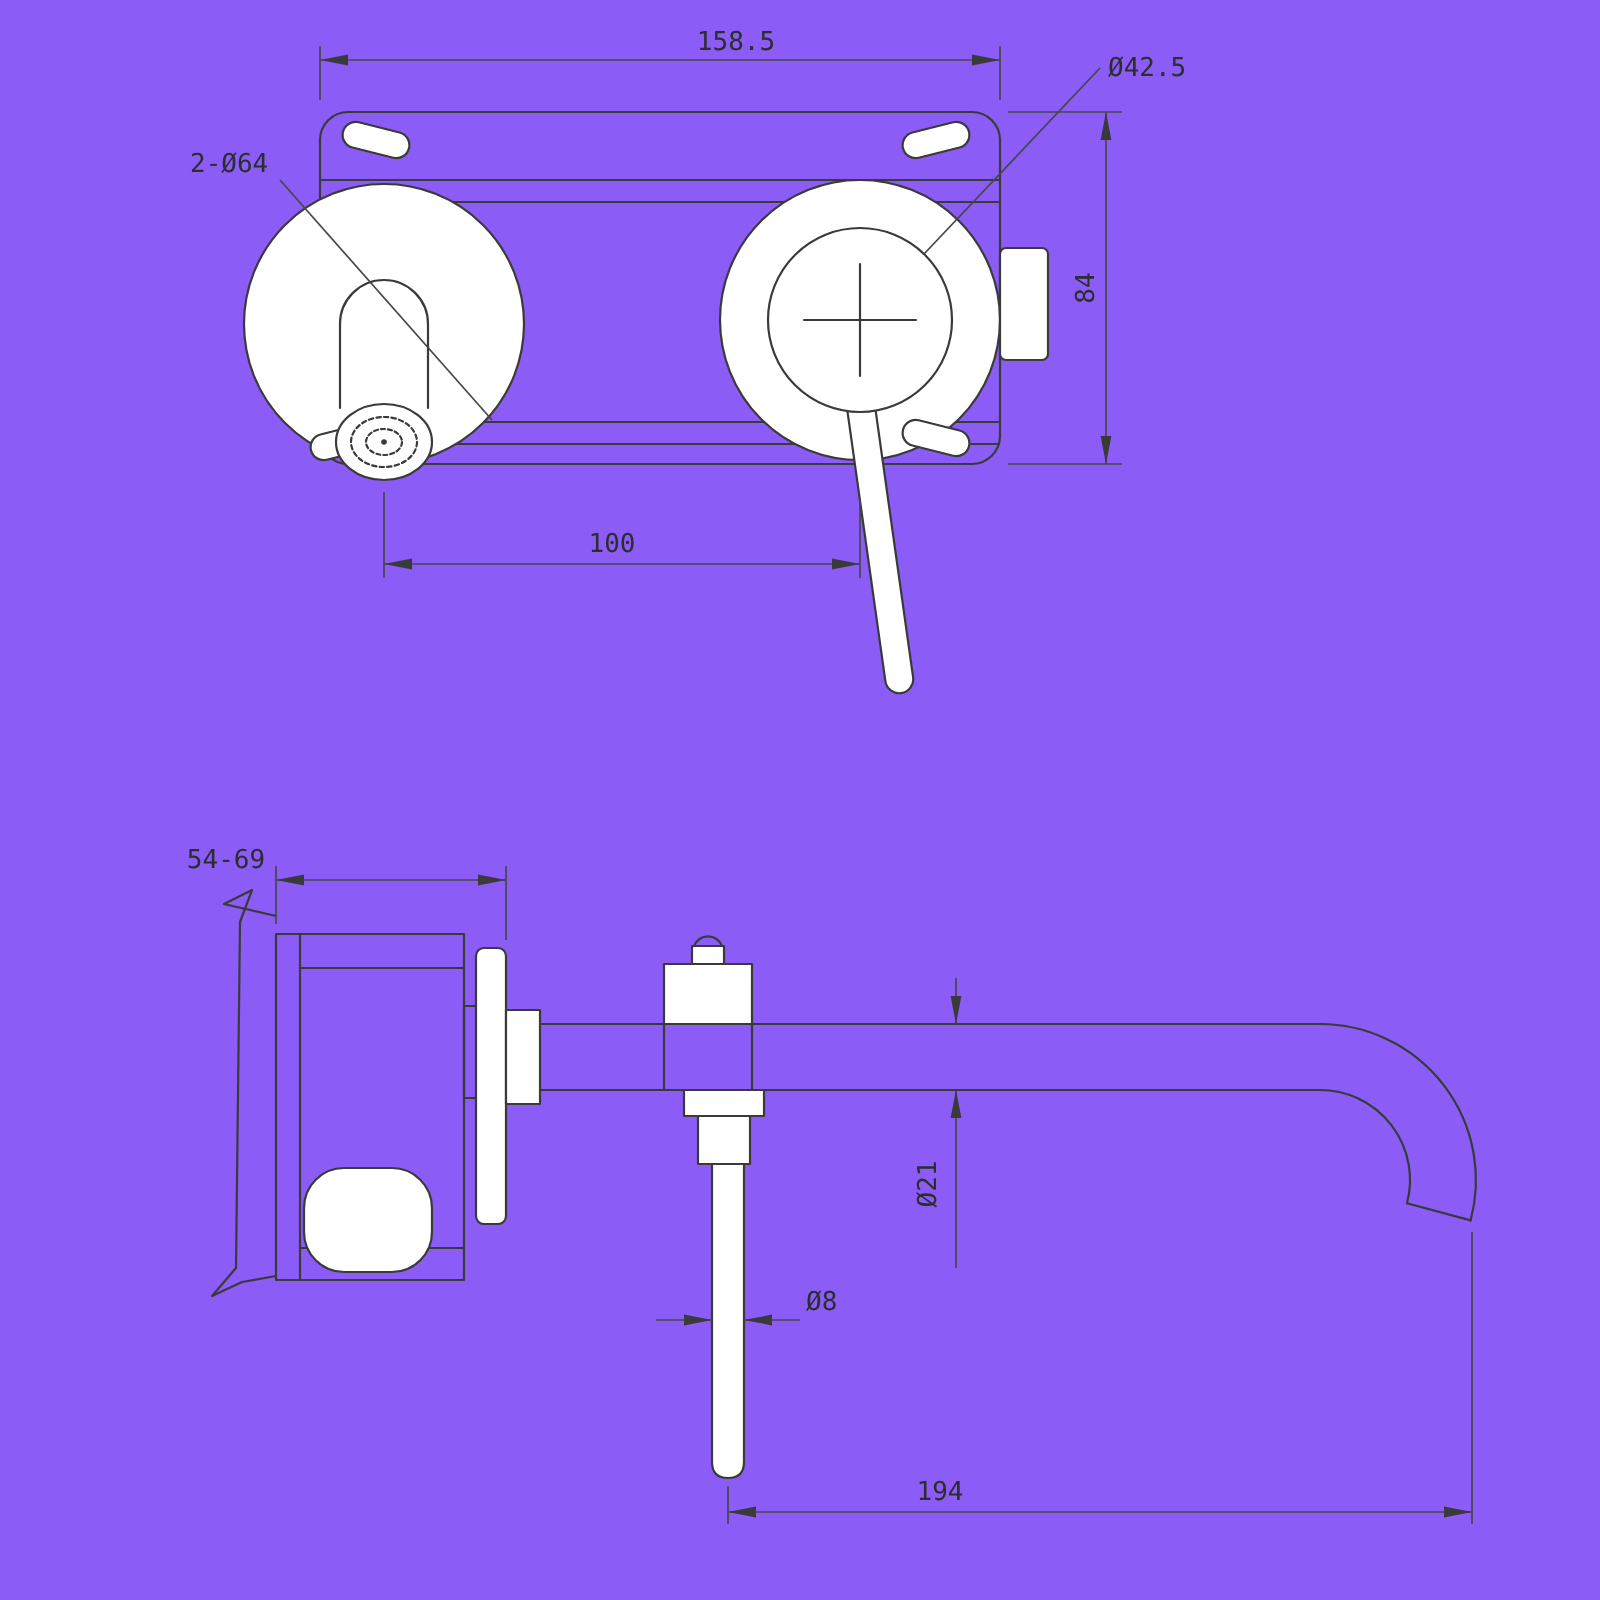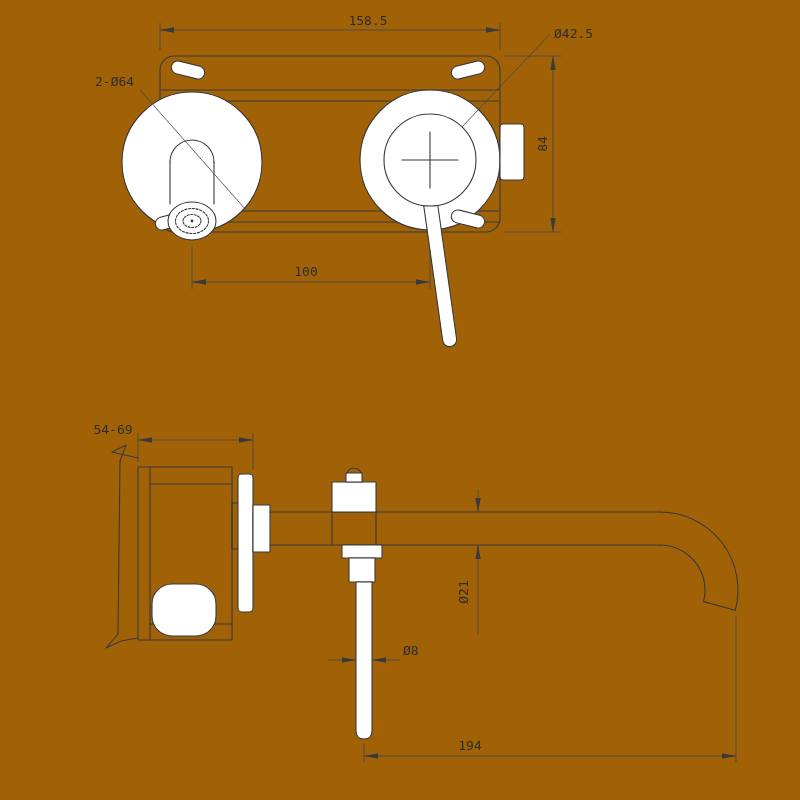--- a/index.html
+++ b/index.html
@@ -1,16 +1,16 @@
 <!DOCTYPE html>
 <html><head>
 <meta charset="utf-8">
 <style>
   html,body { margin:0; padding:0; background:#ffffff; }
-  .sheet { position:relative; width:800px; height:800px; background:#a16207; overflow:hidden; }
+  .sheet { position:relative; width:800px; height:800px; background:#8b5cf6; overflow:hidden; }
   svg { position:absolute; left:0; top:0; }
   .o  { fill:none;    stroke:#3a3a3a; stroke-width:1.1; stroke-linecap:round; stroke-linejoin:round; }
   .w  { fill:#ffffff; stroke:#3a3a3a; stroke-width:1.1; stroke-linejoin:round; }
   .d  { fill:none;    stroke:#474747; stroke-width:0.85; }
   .ah { fill:#3a3a3a; stroke:none; }
   text { font-family:"DejaVu Sans Mono","Liberation Mono",monospace; font-size:13px; fill:#2d2d2d; }
 </style>
 </head>
 <body>
 

